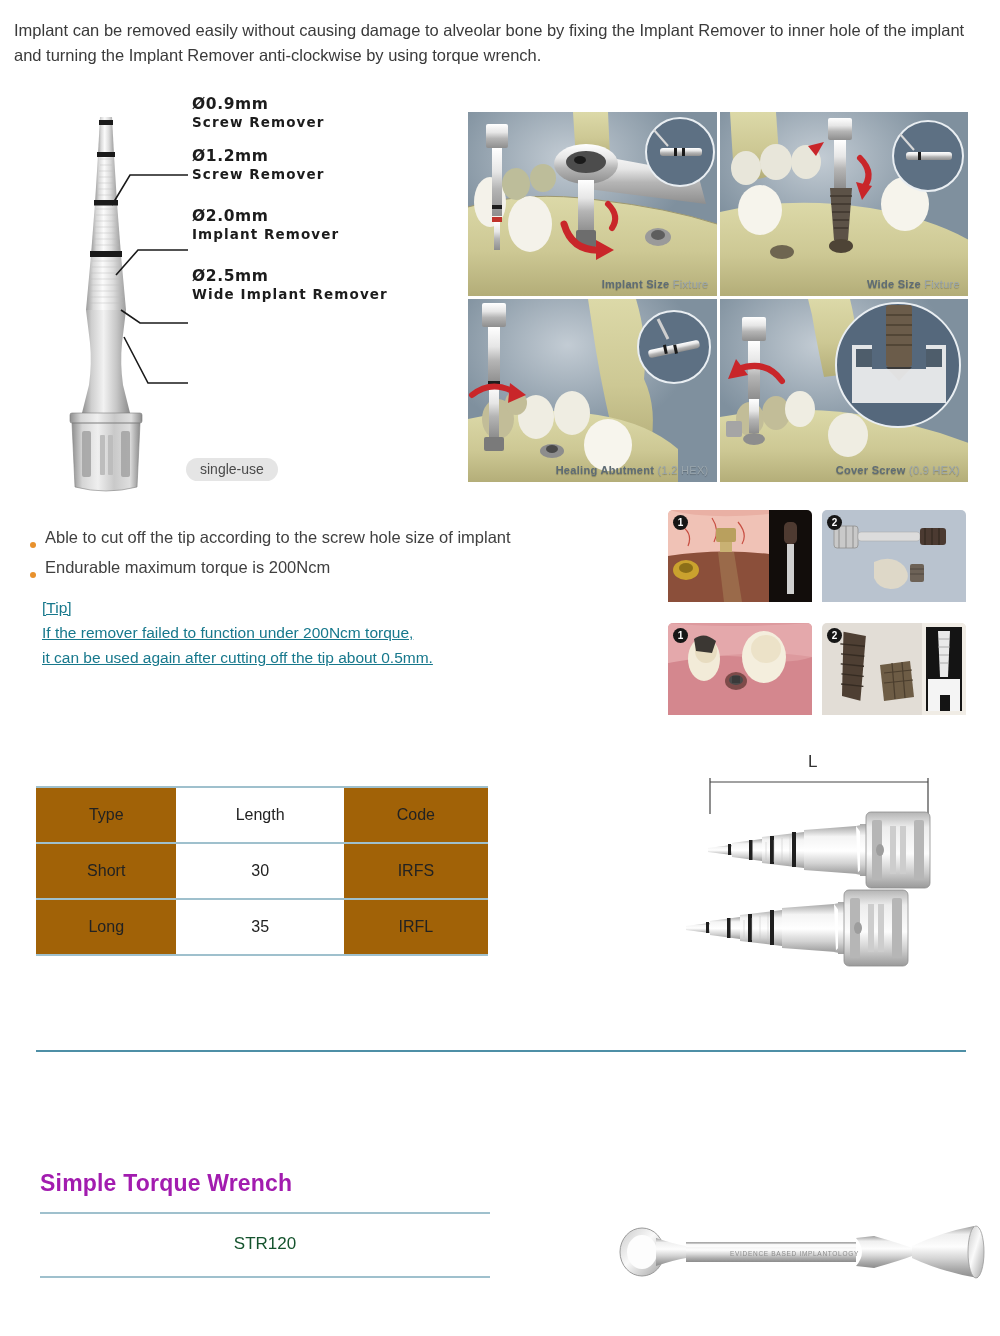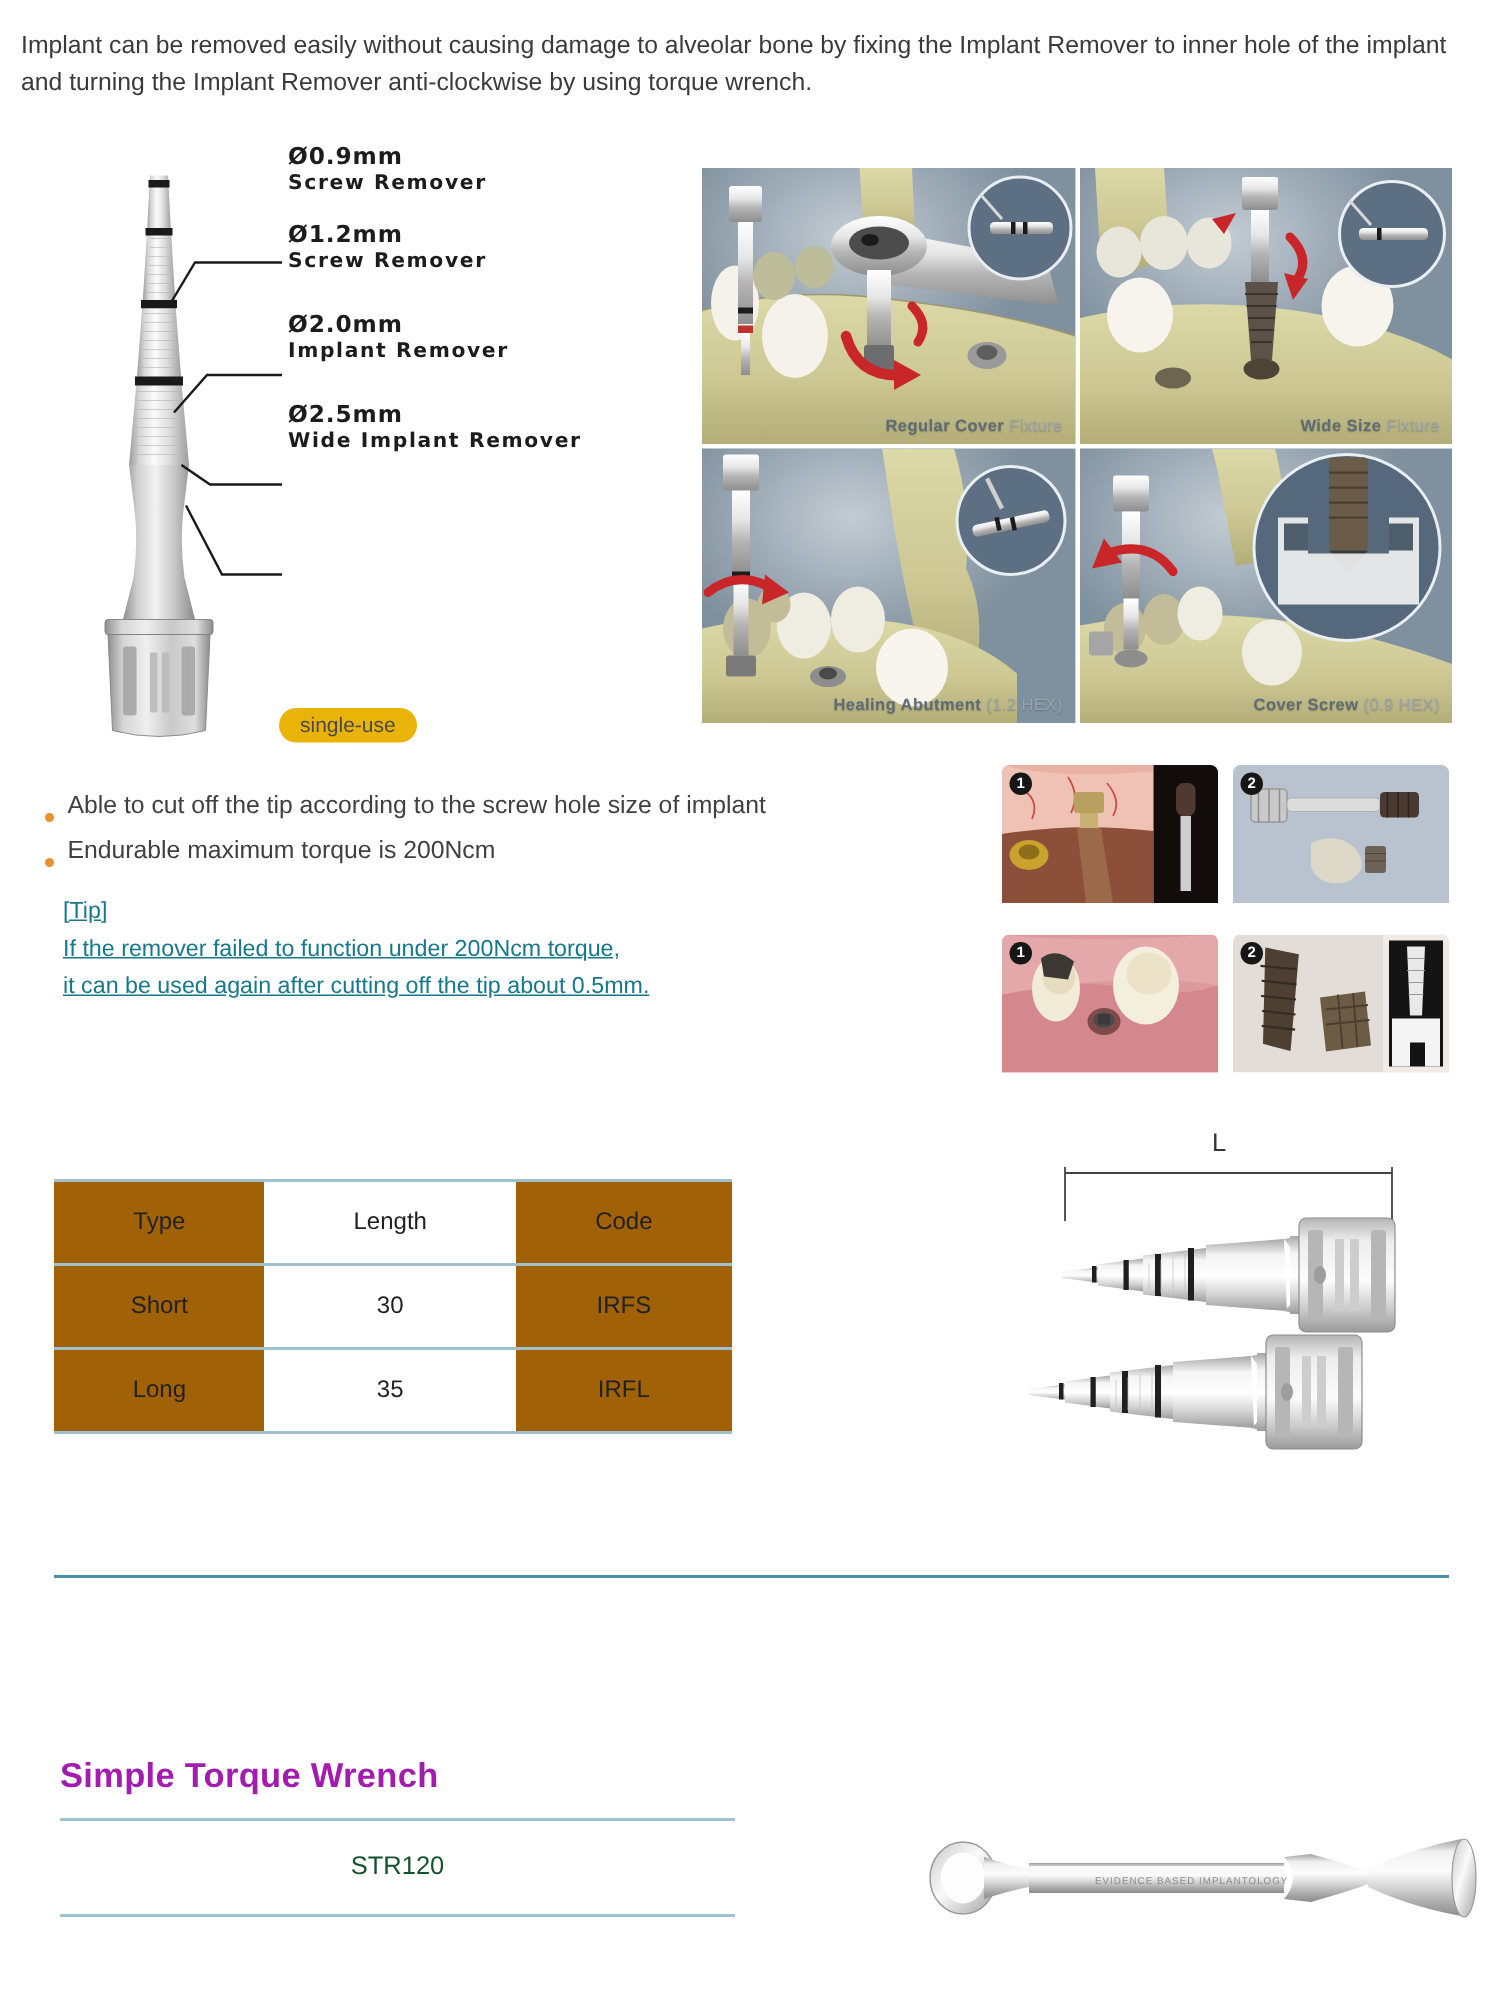--- a/index.html
+++ b/index.html
@@ -52,24 +52,24 @@
     color: #1c1c1c;
     font-family: "DejaVu Sans", sans-serif;
     white-space: nowrap;
     margin-top: 1px;
   }
 
   
   .single-use {
     position: absolute;
     left: 186px;
-    top: 472px;
+    top: 458px;
     padding: 4px 14px 5px;
     border-radius: 12px;
-    background: #eab308;
+    background: #e5e5e5;
     color: #4a4a4a;
     font-size: 14px;
     line-height: 1;
   }
 
   
   .illus-grid {
     position: absolute;
     left: 468px;
     top: 112px;
@@ -415,21 +415,21 @@
 
       <ellipse cx="190" cy="125" rx="13" ry="9" fill="#9a9a9a"></ellipse>
       <ellipse cx="190" cy="123" rx="7" ry="5" fill="#5e5e5e"></ellipse>
 
       <circle cx="212" cy="40" r="34" fill="#5d7083" stroke="#e9eef2" stroke-width="2"></circle>
       <rect x="192" y="36" width="42" height="8" rx="3" fill="url(#metalG1)"></rect>
       <rect x="206" y="36" width="3" height="8" fill="#1a1a1a"></rect>
       <rect x="214" y="36" width="3" height="8" fill="#1a1a1a"></rect>
       <path d="M186,18 L200,34" stroke="#d8d8d8" stroke-width="2"></path>
     </svg>
-    <div class="illus-caption"><b>Regular Cover</b><span> Fixture</span></div>
+    <div class="illus-caption"><b>Implant Size</b><span> Fixture</span></div>
   </div>
 
   <div class="illus-cell">
     <svg width="249" height="184" viewBox="0 0 249 184">
       <rect width="249" height="184" fill="url(#bgG1)"></rect>
       <path d="M10,0 L56,0 L60,58 Q40,72 14,66 Z" fill="url(#boneG1)"></path>
       <path d="M0,100 Q70,84 150,96 Q210,106 249,128 L249,184 L0,184 Z" fill="url(#boneG1)"></path>
       <g fill="#e8e6da">
         <ellipse cx="26" cy="56" rx="15" ry="17"></ellipse>
         <ellipse cx="56" cy="50" rx="16" ry="18"></ellipse>

